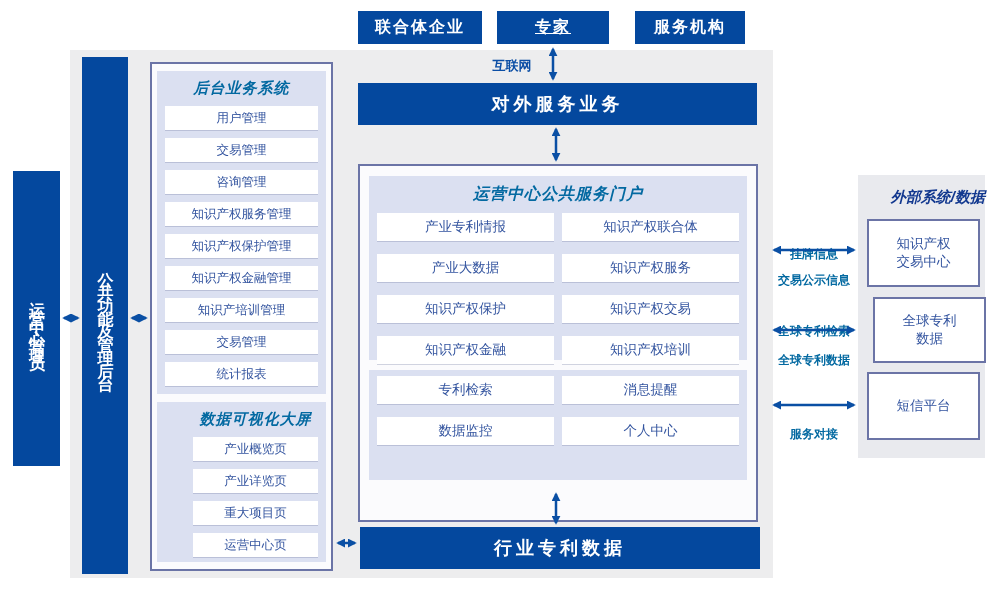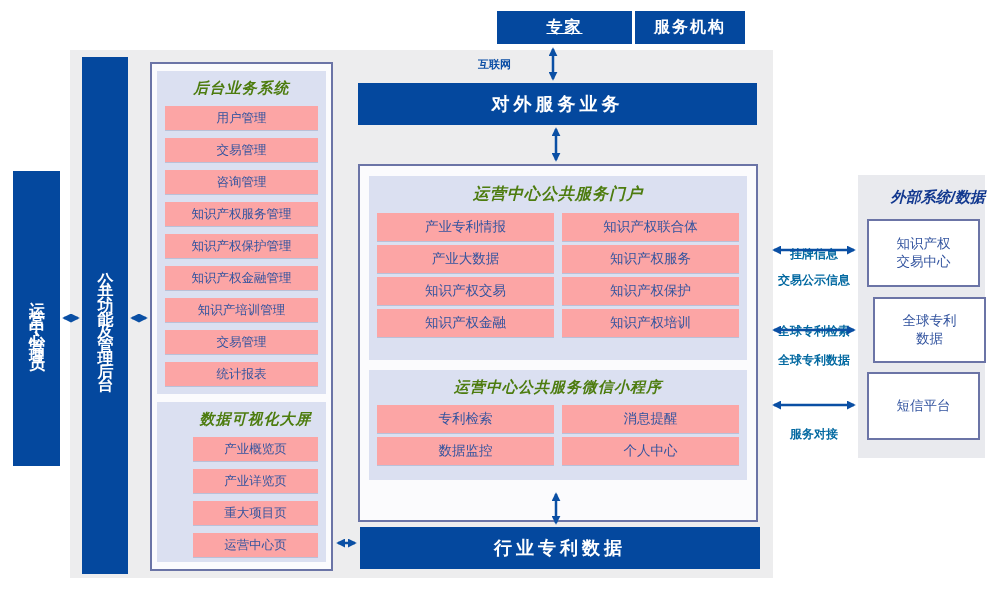--- a/index.html
+++ b/index.html
@@ -23,62 +23,63 @@
   .vbar.tall{letter-spacing:13px;font-size:16px;}
 
   .panel{
     position:absolute;background:#fbfbfd;border:2px solid #6b74a6;box-sizing:border-box;
   }
   .block{
     position:absolute;background:#dbe0f1;box-sizing:border-box;
     display:flex;flex-direction:column;padding:6px 8px 8px 8px;
   }
   .block-title{
-    color:#4d7c0f;font-weight:700;font-style:italic;text-align:center;
+    color:#0369a1;font-weight:700;font-style:italic;text-align:center;
     font-size:15px;flex:0 0 auto;margin:2px 0 8px 0;letter-spacing:1px;
   }
   .block-title.big{font-size:16px;}
   .itemcol{display:flex;flex-direction:column;gap:8px;}
   .item{
-    background:#fca5a5;color:#33549f;font-size:12.5px;
+    background:#ffffff;color:#33549f;font-size:12.5px;
     display:flex;align-items:center;justify-content:center;
     height:24px;flex:0 0 auto;box-shadow:0 1px 0 rgba(110,120,160,.3);
   }
-  .grid2{display:grid;grid-template-columns:1fr 1fr;gap:4px 8px;}
+  .grid2{display:grid;grid-template-columns:1fr 1fr;gap:13px 8px;}
   .grid2 .item{height:28px;font-size:13.5px;}
 
   .ext-title{
     position:absolute;left:858px;top:188px;width:127px;text-align:right;
     color:#12388f;font-weight:700;font-style:italic;font-size:15px;
   }
   .ext-box{
     position:absolute;background:#ffffff;border:2px solid #6b74a6;box-sizing:border-box;
     color:#33549f;font-size:13.5px;line-height:1.35;text-align:center;
     display:flex;align-items:center;justify-content:center;white-space:pre-line;
   }
 
   .conn-label{
     position:absolute;color:#0369a1;font-weight:700;font-size:12px;
     width:96px;text-align:center;margin-top:15px;
   }
   .internet-label{
-    position:absolute;left:478px;top:57px;width:68px;text-align:left;
-    color:#0b4ea5;font-weight:700;font-size:11px;
+    position:absolute;left:478px;top:57px;width:68px;text-align:center;
+    color:#0b4ea5;font-weight:700;font-size:13px;
   }
   svg.arrows{position:absolute;left:0;top:0;width:1000px;height:601px;pointer-events:none;}
 </style>
 </head>
 <body>
 
 <div class="canvas">
 
   <div class="bg-main"></div>
   <div class="bg-right"></div>
 
-  <div class="bluebox actor" style="left:497px;top:11px;width:135px;height:33px;text-decoration:underline;">专家</div>
+  <div class="bluebox actor" style="left:358px;top:11px;width:124px;height:33px;">联合体企业</div>
+  <div class="bluebox actor" style="left:497px;top:11px;width:112px;height:33px;text-decoration:underline;">专家</div>
   <div class="bluebox actor" style="left:635px;top:11px;width:110px;height:33px;">服务机构</div>
 
   <div class="internet-label">互联网</div>
 
   <div class="bluebox bar" style="left:358px;top:83px;width:399px;height:42px;">对外服务业务</div>
 
   <div class="bluebox vbar" style="left:13px;top:171px;width:47px;height:291px;">运营中心管理员</div>
   <div class="bluebox vbar tall" style="left:82px;top:57px;width:46px;height:513px;">公共功能及管理后台</div>
 
   <div class="panel" style="left:150px;top:62px;width:183px;height:509px;">
@@ -108,28 +109,27 @@
   </div>
 
   <div class="panel" style="left:358px;top:164px;width:400px;height:358px;">
     <div class="block" style="left:9px;top:10px;width:378px;height:184px;">
       <div class="block-title big">运营中心公共服务门户</div>
       <div class="grid2">
         <div class="item">产业专利情报</div>
         <div class="item">知识产权联合体</div>
         <div class="item">产业大数据</div>
         <div class="item">知识产权服务</div>
+        <div class="item">知识产权保护</div>
         <div class="item">知识产权交易</div>
-        <div class="item">知识产权保护</div>
         <div class="item">知识产权金融</div>
         <div class="item">知识产权培训</div>
       </div>
     </div>
     <div class="block" style="left:9px;top:204px;width:378px;height:110px;">
-      <div class="block-title">运营中心公共服务微信小程序</div>
       <div class="grid2">
         <div class="item">专利检索</div>
         <div class="item">消息提醒</div>
         <div class="item">数据监控</div>
         <div class="item">个人中心</div>
       </div>
     </div>
   </div>
 
   <div class="bluebox bar" style="left:360px;top:527px;width:400px;height:42px;">行业专利数据</div>

